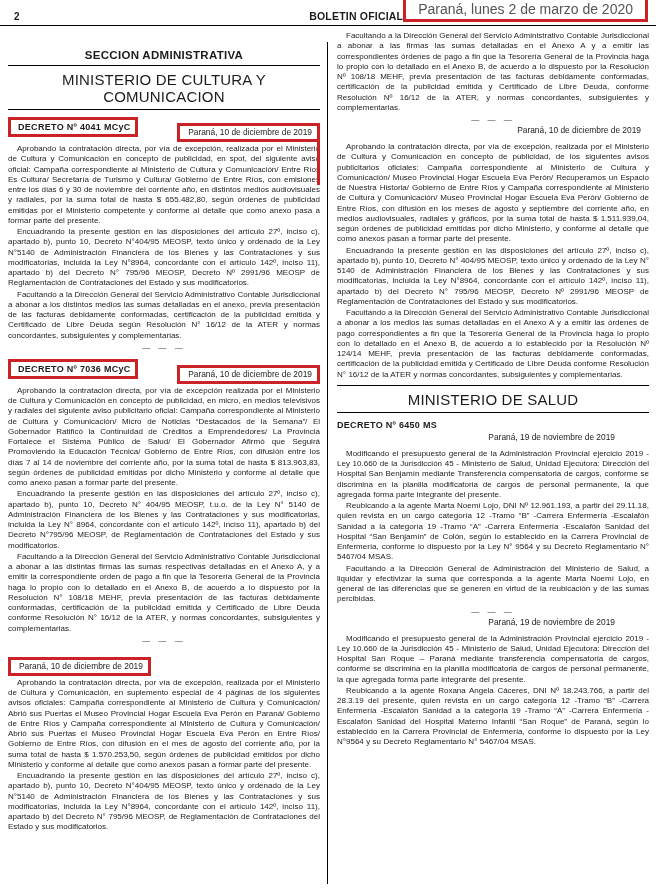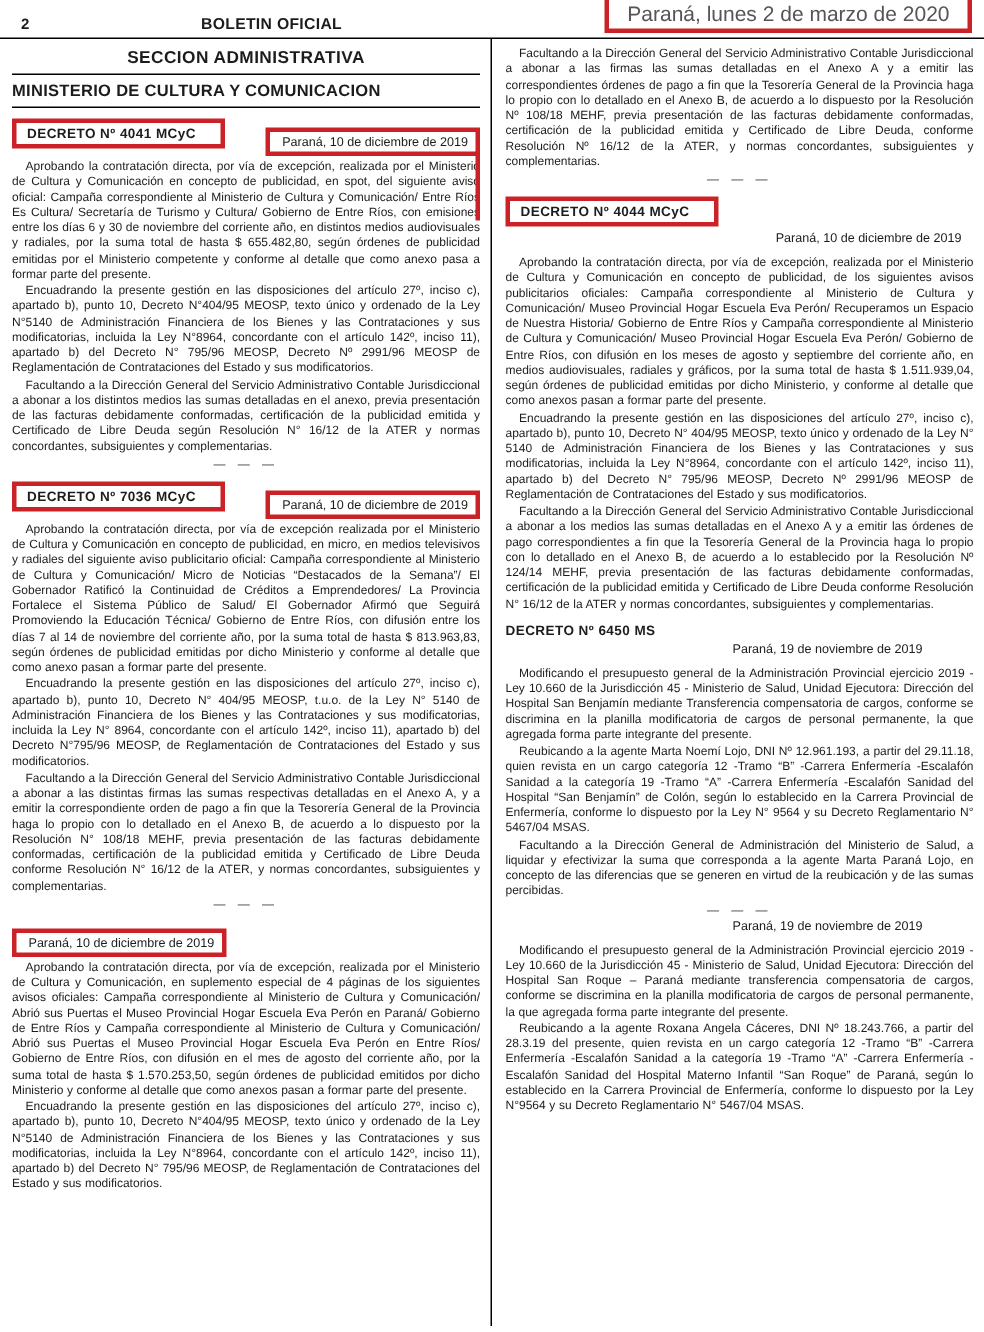--- a/index.html
+++ b/index.html
@@ -10,45 +10,45 @@
     background:#ffffff; color:var(--ink);
     font-family:"Liberation Sans", sans-serif;
   }
   
   .page-header{
     display:flex; align-items:flex-end; justify-content:space-between;
     padding:5px 8px 3px 14px; border-bottom:1.6px solid var(--rule);
     height:26px;
   }
   .page-num{ font-weight:bold; font-size:10px; width:120px; }
-  .masthead{ font-weight:bold; font-size:10.5px; letter-spacing:.2px; text-align:left; flex:1; }
+  .masthead{ font-weight:bold; font-size:10.5px; letter-spacing:.2px; text-align:right; flex:1; }
   .header-date-box{
     border:3px solid var(--accent); padding:1px 12px 2px 12px;
     font-size:14px; color:#555; white-space:nowrap;
   }
   
   .columns{ display:flex; height:858px; }
   .col{ width:328px; padding:4px 7px 0 8px; }
-  .col-left{ border-right:1.2px solid var(--rule); }
+  .col-left{ border-right:1.2px solid var(--rule);margin-top:16px; }
   .col-right{ padding-left:9px; }
   
   .section-heading{
     font-weight:bold; font-size:11.5px; text-align:center; letter-spacing:.3px;
     padding:3px 0 4px 0; border-bottom:1.6px solid var(--rule);
   }
   .ministry-heading{
-    font-weight:bold; font-size:11px; text-align:left; letter-spacing:.2px;
+    font-weight:normal; font-size:15px; text-align:center; letter-spacing:.2px;
     padding:5px 0 4px 0; border-bottom:1.4px solid var(--rule);
   }
   .ministry-heading.rule-top{ border-top:1.4px solid var(--rule); margin-top:5px; }
   
   .decree-row{ display:flex; justify-content:space-between; align-items:flex-end; margin:7px 0 2px 0; }
   .decree-label{ font-weight:bold; font-size:9px; letter-spacing:.3px; white-space:nowrap; }
   .decree-label.boxed{
-    border:3px solid var(--accent); padding:2px 16px 2px 7px; position:relative;
+    border:3px solid var(--accent); padding:2px 4px 2px 7px; position:relative;
   }
   .decree-label.extend-left::before{
     content:""; position:absolute; left:-24px; top:-3px; width:24px; height:3px;
     background:var(--accent);
   }
   .decree-date{ font-size:8.4px; white-space:nowrap; }
   .decree-row .decree-date{ transform:translateY(5px); }
   .decree-date.boxed{
     border:3px solid var(--accent); padding:1px 5px 2px 8px; position:relative; background:transparent;
   }
@@ -100,32 +100,30 @@
       <div class="sep">— — —</div>
       <div class="decree-row">
         <span class="decree-date boxed">Paraná, 10 de diciembre de 2019</span>
       </div>
       <div class="para first-after-date">Aprobando la contratación directa, por vía de excepción, realizada por el Ministerio de Cultura y Comunicación, en suplemento especial de 4 páginas de los siguientes avisos oficiales: Campaña correspondiente al Ministerio de Cultura y Comunicación/ Abrió sus Puertas el Museo Provincial Hogar Escuela Eva Perón en Paraná/ Gobierno de Entre Ríos y Campaña correspondiente al Ministerio de Cultura y Comunicación/ Abrió sus Puertas el Museo Provincial Hogar Escuela Eva Perón en Entre Ríos/ Gobierno de Entre Ríos, con difusión en el mes de agosto del corriente año, por la suma total de hasta $ 1.570.253,50, según órdenes de publicidad emitidos por dicho Ministerio y conforme al detalle que como anexos pasan a formar parte del presente.</div>
       <div class="para">Encuadrando la presente gestión en las disposiciones del artículo 27º, inciso c), apartado b), punto 10, Decreto N°404/95 MEOSP, texto único y ordenado de la Ley N°5140 de Administración Financiera de los Bienes y las Contrataciones y sus modificatorias, incluida la Ley N°8964, concordante con el artículo 142º, inciso 11), apartado b) del Decreto N° 795/96 MEOSP, de Reglamentación de Contrataciones del Estado y sus modificatorios.</div>
     </div>
   <div class="col col-right">
       <div class="para">Facultando a la Dirección General del Servicio Administrativo Contable Jurisdiccional a abonar a las firmas las sumas detalladas en el Anexo A y a emitir las correspondientes órdenes de pago a fin que la Tesorería General de la Provincia haga lo propio con lo detallado en el Anexo B, de acuerdo a lo dispuesto por la Resolución Nº 108/18 MEHF, previa presentación de las facturas debidamente conformadas, certificación de la publicidad emitida y Certificado de Libre Deuda, conforme Resolución Nº 16/12 de la ATER, y normas concordantes, subsiguientes y complementarias.</div>
       <div class="sep">— — —</div>
-      <div class="decree-row">
-        <span class="decree-label boxed">DECRETO Nº 4044 MCyC</span>
-      </div>
       <div class="date-line" style="padding-right: 8px;">Paraná, 10 de diciembre de 2019</div>
       <div class="para first-after-date">Aprobando la contratación directa, por vía de excepción, realizada por el Ministerio de Cultura y Comunicación en concepto de publicidad, de los siguientes avisos publicitarios oficiales: Campaña correspondiente al Ministerio de Cultura y Comunicación/ Museo Provincial Hogar Escuela Eva Perón/ Recuperamos un Espacio de Nuestra Historia/ Gobierno de Entre Ríos y Campaña correspondiente al Ministerio de Cultura y Comunicación/ Museo Provincial Hogar Escuela Eva Perón/ Gobierno de Entre Ríos, con difusión en los meses de agosto y septiembre del corriente año, en medios audiovisuales, radiales y gráficos, por la suma total de hasta $ 1.511.939,04, según órdenes de publicidad emitidas por dicho Ministerio, y conforme al detalle que como anexos pasan a formar parte del presente.</div>
       <div class="para">Encuadrando la presente gestión en las disposiciones del artículo 27º, inciso c), apartado b), punto 10, Decreto N° 404/95 MEOSP, texto único y ordenado de la Ley N° 5140 de Administración Financiera de los Bienes y las Contrataciones y sus modificatorias, incluida la Ley N°8964, concordante con el artículo 142º, inciso 11), apartado b) del Decreto N° 795/96 MEOSP, Decreto Nº 2991/96 MEOSP de Reglamentación de Contrataciones del Estado y sus modificatorios.</div>
       <div class="para">Facultando a la Dirección General del Servicio Administrativo Contable Jurisdiccional a abonar a los medios las sumas detalladas en el Anexo A y a emitir las órdenes de pago correspondientes a fin que la Tesorería General de la Provincia haga lo propio con lo detallado en el Anexo B, de acuerdo a lo establecido por la Resolución Nº 124/14 MEHF, previa presentación de las facturas debidamente conformadas, certificación de la publicidad emitida y Certificado de Libre Deuda conforme Resolución N° 16/12 de la ATER y normas concordantes, subsiguientes y complementarias.</div>
+      <div class="ministry-heading rule-top">MINISTERIO DE SALUD</div>
       <div class="decree-row">
         <span class="decree-label">DECRETO Nº 6450 MS</span>
       </div>
       <div class="date-line" style="padding-right: 34px;">Paraná, 19 de noviembre de 2019</div>
       <div class="para first-after-date">Modificando el presupuesto general de la Administración Provincial ejercicio 2019 - Ley 10.660 de la Jurisdicción 45 - Ministerio de Salud, Unidad Ejecutora: Dirección del Hospital San Benjamín mediante Transferencia compensatoria de cargos, conforme se discrimina en la planilla modificatoria de cargos de personal permanente, la que agregada forma parte integrante del presente.</div>
       <div class="para">Reubicando a la agente Marta Noemí Lojo, DNI Nº 12.961.193, a partir del 29.11.18, quien revista en un cargo categoría 12 -Tramo “B” -Carrera Enfermería -Escalafón Sanidad a la categoría 19 -Tramo “A” -Carrera Enfermería -Escalafón Sanidad del Hospital “San Benjamín” de Colón, según lo establecido en la Carrera Provincial de Enfermería, conforme lo dispuesto por la Ley N° 9564 y su Decreto Reglamentario N° 5467/04 MSAS.</div>
-      <div class="para">Facultando a la Dirección General de Administración del Ministerio de Salud, a liquidar y efectivizar la suma que corresponda a la agente Marta Paraná Lojo, en concepto de las diferencias que se generen en virtud de la reubicación y de las sumas percibidas.</div>
+      <div class="para">Facultando a la Dirección General de Administración del Ministerio de Salud, a liquidar y efectivizar la suma que corresponda a la agente Marta Noemí Lojo, en general de las diferencias que se generen en virtud de la reubicación y de las sumas percibidas.</div>
       <div class="sep">— — —</div>
       <div class="date-line" style="padding-right: 34px;">Paraná, 19 de noviembre de 2019</div>
       <div class="para first-after-date">Modificando el presupuesto general de la Administración Provincial ejercicio 2019 - Ley 10.660 de la Jurisdicción 45 - Ministerio de Salud, Unidad Ejecutora: Dirección del Hospital San Roque – Paraná mediante transferencia compensatoria de cargos, conforme se discrimina en la planilla modificatoria de cargos de personal permanente, la que agregada forma parte integrante del presente.</div>
       <div class="para">Reubicando a la agente Roxana Angela Cáceres, DNI Nº 18.243.766, a partir del 28.3.19 del presente, quien revista en un cargo categoría 12 -Tramo “B” -Carrera Enfermería -Escalafón Sanidad a la categoría 19 -Tramo “A” -Carrera Enfermería -Escalafón Sanidad del Hospital Materno Infantil “San Roque” de Paraná, según lo establecido en la Carrera Provincial de Enfermería, conforme lo dispuesto por la Ley N°9564 y su Decreto Reglamentario N° 5467/04 MSAS.</div>
     </div>
 </div>
 
 </body></html>

